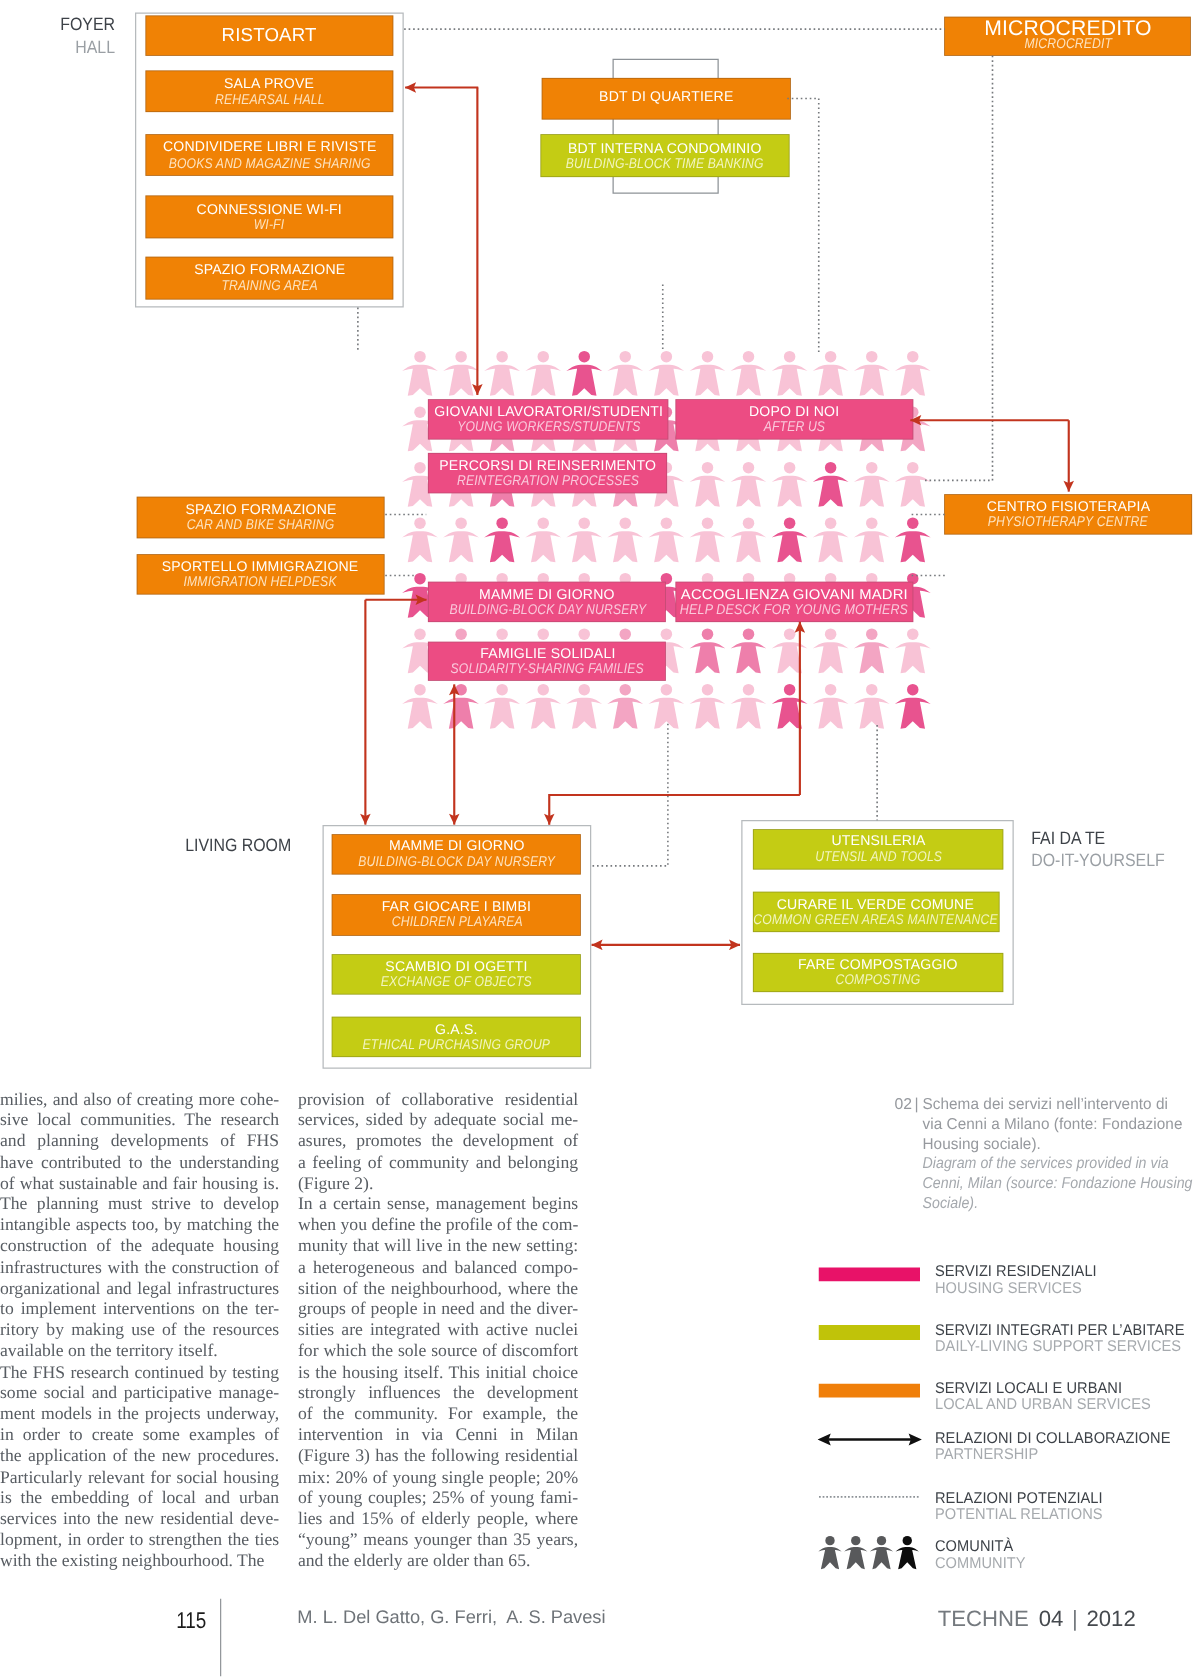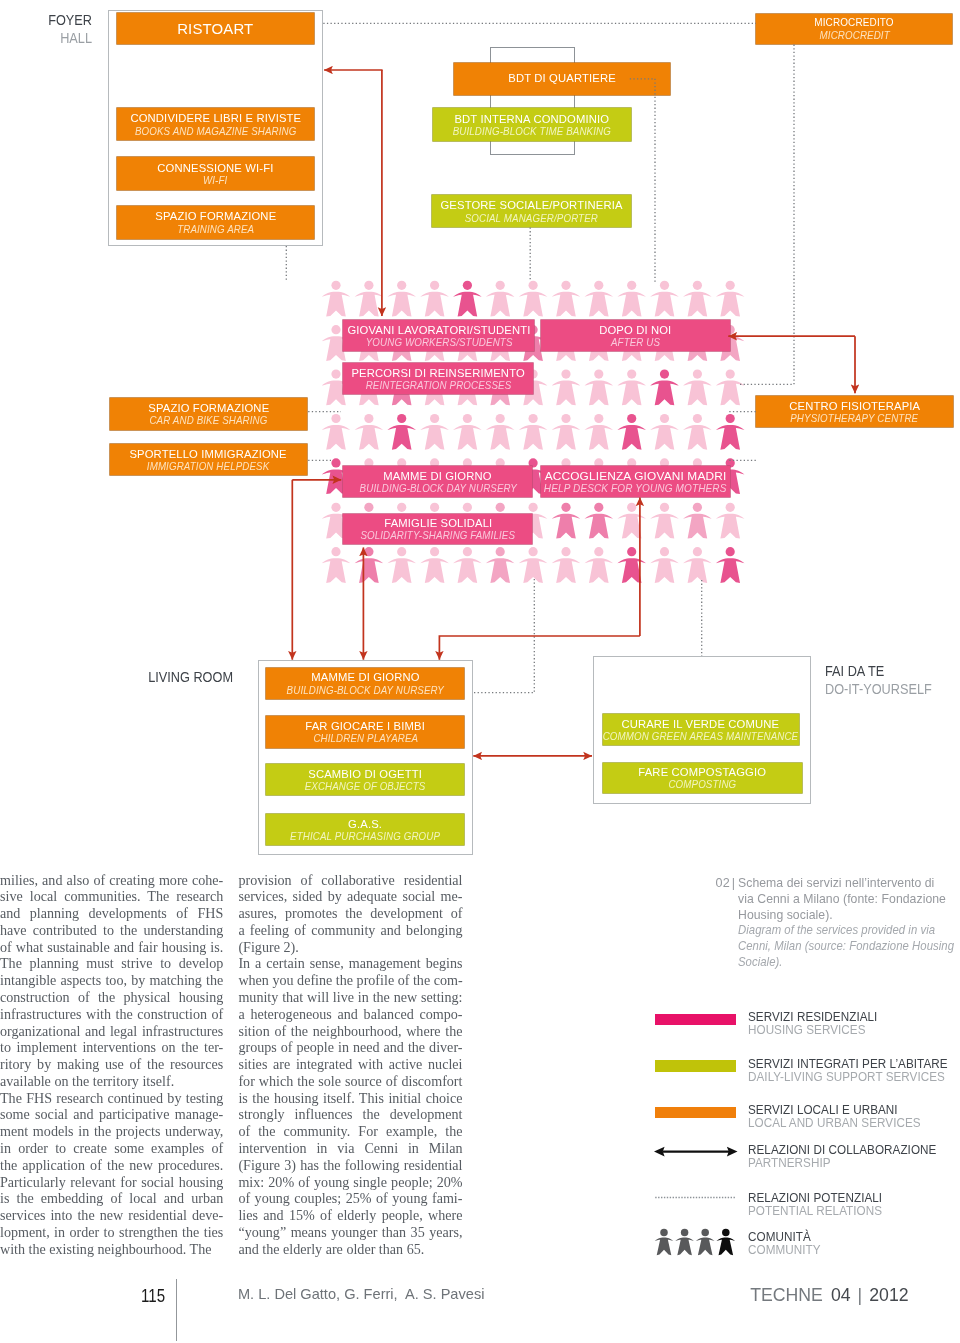--- a/index.html
+++ b/index.html
@@ -196,46 +196,46 @@
       <path d="M473.3,755.9 H592" fill="none" stroke="#c2341e" stroke-width="1.72" stroke-linejoin="miter" marker-end="url(#ah)" marker-start="url(#ahs)"></path>
     </svg>
 <div class="frame" style="left:107.5px;top:10px;width:215.8px;height:235.5px;z-index:2"></div>
 <div class="glabel left" style="left:-8.5px;top:10.5px;width:100px;text-align:right;z-index:6">
       <div class="it">FOYER</div>
       <div class="en">HALL</div>
     </div>
 <div class="box c-orange" style="left:117px;top:13.4px;width:197px;height:30.6px;z-index:5">
       <div class="it" style="font-size:15px;letter-spacing:0.15px">RISTOART</div>
     </div>
+<div class="box c-orange two" style="left:117px;top:57px;width:197px;height:32.1px;z-index:5">
+      <div class="it" style="font-size:11.3px;letter-spacing:0.15px">SALA PROVE</div>
+      <div class="en" style="font-size:11.3px;letter-spacing:0.15px">REHEARSAL HALL</div>
+    </div>
 <div class="box c-orange two" style="left:117px;top:108px;width:197px;height:32.4px;z-index:5">
       <div class="it" style="font-size:11.3px;letter-spacing:0.15px">CONDIVIDERE LIBRI E RIVISTE</div>
       <div class="en" style="font-size:11.3px;letter-spacing:0.15px">BOOKS AND MAGAZINE  SHARING</div>
     </div>
 <div class="box c-orange two" style="left:117px;top:157px;width:197px;height:33px;z-index:5">
       <div class="it" style="font-size:11.3px;letter-spacing:0.15px">CONNESSIONE WI-FI</div>
       <div class="en" style="font-size:11.3px;letter-spacing:0.15px">WI-FI</div>
     </div>
 <div class="box c-orange two" style="left:117px;top:205.8px;width:197px;height:32.8px;z-index:5">
       <div class="it" style="font-size:11.3px;letter-spacing:0.15px">SPAZIO FORMAZIONE</div>
       <div class="en" style="font-size:11.3px;letter-spacing:0.15px">TRAINING AREA</div>
     </div>
 <div class="frame2" style="left:490px;top:47px;width:85px;height:108px;z-index:2"></div>
-<div class="box c-orange" style="left:454px;top:62.5px;width:216px;height:32px;z-index:5">
+<div class="box c-orange" style="left:434px;top:62.5px;width:198px;height:32px;z-index:5">
       <div class="it" style="font-size:11.3px;letter-spacing:0.15px">BDT DI QUARTIERE</div>
     </div>
 <div class="box c-olive two" style="left:433px;top:108px;width:198px;height:33px;z-index:5">
       <div class="it" style="font-size:11.3px;letter-spacing:0.15px">BDT INTERNA CONDOMINIO</div>
       <div class="en" style="font-size:11.3px;letter-spacing:0.15px">BUILDING-BLOCK TIME BANKING</div>
     </div>
-<div class="box c-olive two" style="left:432px;top:194.8px;width:198.8px;height:32.3px;z-index:5">
-      <div class="it" style="font-size:11.3px;letter-spacing:0.15px">GESTORE SOCIALE/PORTINERIA</div>
-      <div class="en" style="font-size:11.3px;letter-spacing:0.15px">SOCIAL MANAGER/PORTER</div>
-    </div>
 <div class="box c-orange two" style="left:756.1px;top:13.5px;width:196.3px;height:30.2px;z-index:5">
-      <div class="it" style="font-size:10px;letter-spacing:0.15px">MICROCREDITO</div>
+      <div class="it" style="font-size:17px;letter-spacing:0.15px">MICROCREDITO</div>
       <div class="en" style="font-size:11.3px;letter-spacing:0.15px">MICROCREDIT</div>
     </div>
 <div class="box c-orange two" style="left:109.8px;top:397.6px;width:197.2px;height:32.5px;z-index:5">
       <div class="it" style="font-size:11.3px;letter-spacing:0.15px">SPAZIO FORMAZIONE</div>
       <div class="en" style="font-size:11.3px;letter-spacing:0.15px">CAR AND BIKE   SHARING</div>
     </div>
 <div class="box c-orange two" style="left:109.8px;top:443.6px;width:197.2px;height:31.7px;z-index:5">
       <div class="it" style="font-size:11.3px;letter-spacing:0.15px">SPORTELLO IMMIGRAZIONE</div>
       <div class="en" style="font-size:11.3px;letter-spacing:0.15px">IMMIGRATION HELPDESK</div>
     </div>
@@ -284,38 +284,42 @@
       <div class="en" style="font-size:11.3px;letter-spacing:0.15px">EXCHANGE OF OBJECTS</div>
     </div>
 <div class="box c-olive two" style="left:266.3px;top:813.8px;width:198.2px;height:31.2px;z-index:5">
       <div class="it" style="font-size:11.3px;letter-spacing:0.15px">G.A.S.</div>
       <div class="en" style="font-size:11.3px;letter-spacing:0.15px">ETHICAL PURCHASING GROUP</div>
     </div>
 <div class="frame" style="left:593.1px;top:656.1px;width:217.6px;height:147.6px;z-index:2"></div>
 <div class="glabel right" style="left:824.8px;top:662.2px;width:140px;text-align:left;z-index:6">
       <div class="it">FAI DA TE</div>
       <div class="en">DO-IT-YOURSELF</div>
+    </div>
+<div class="box c-olive two" style="left:602.6px;top:663.5px;width:199.7px;height:31px;z-index:5">
+      <div class="it" style="font-size:11.3px;letter-spacing:0.15px">UTENSILERIA</div>
+      <div class="en" style="font-size:11.3px;letter-spacing:0.15px">UTENSIL AND TOOLS</div>
     </div>
 <div class="box c-olive two" style="left:602.6px;top:714.1px;width:196px;height:31.4px;z-index:5">
       <div class="it" style="font-size:11.3px;letter-spacing:0.15px">CURARE IL VERDE COMUNE</div>
       <div class="en" style="font-size:11.3px;letter-spacing:0.15px">COMMON GREEN AREAS MAINTENANCE</div>
     </div>
 <div class="box c-olive two" style="left:602.6px;top:762.6px;width:199.7px;height:30.6px;z-index:5">
       <div class="it" style="font-size:11.3px;letter-spacing:0.15px">FARE COMPOSTAGGIO</div>
       <div class="en" style="font-size:11.3px;letter-spacing:0.15px">COMPOSTING</div>
     </div>
 <div class="col" style="left:0px;top:871.5px;width:223.3px;">
       <div class="ln">milies, and also of creating more cohe-</div>
       <div class="ln">sive local communities. The research</div>
       <div class="ln">and planning developments of FHS</div>
       <div class="ln">have contributed to the understanding</div>
       <div class="ln">of what sustainable and fair housing is.</div>
       <div class="ln">The planning must strive to develop</div>
       <div class="ln">intangible aspects too, by matching the</div>
-      <div class="ln">construction of the physical housing</div>
+      <div class="ln">construction of the adequate housing</div>
       <div class="ln">infrastructures with the construction of</div>
       <div class="ln">organizational and legal infrastructures</div>
       <div class="ln">to implement interventions on the ter-</div>
       <div class="ln">ritory by making use of the resources</div>
       <div class="ln last">available on the territory itself.</div>
       <div class="ln">The FHS research continued by testing</div>
       <div class="ln">some social and participative manage-</div>
       <div class="ln">ment models in the projects underway,</div>
       <div class="ln">in order to create some examples of</div>
       <div class="ln">the application of the new procedures.</div>

